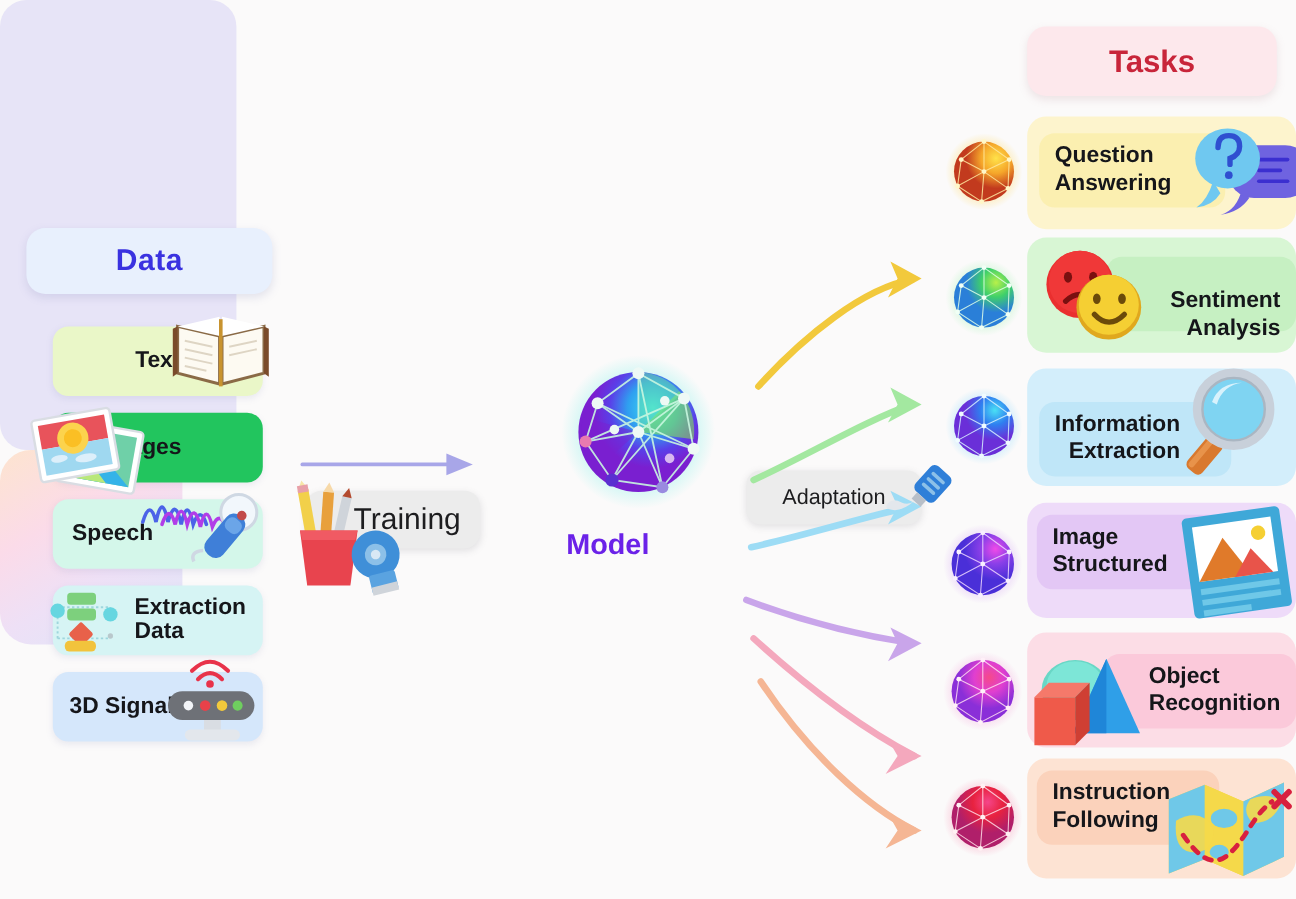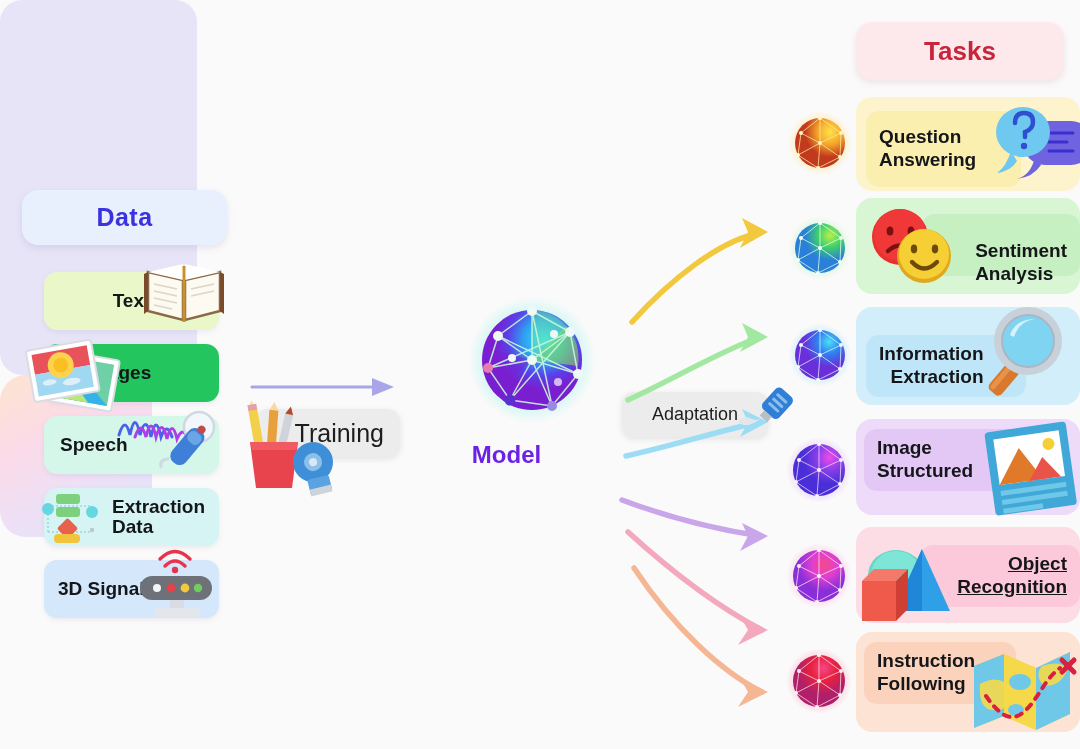--- a/index.html
+++ b/index.html
@@ -306,21 +306,21 @@
       <path d="M130 578 L158 592 L128 607 L138 592 Z" fill="#f5b694"></path>
     </g>
   </svg>
 
   <div class="pill" id="tasks-header">
     <span class="t">Tasks</span>
   </div>
 
   <div class="task-row" style="top:95px;height:100px;">
     <div class="task-card" style="left:86px;top:2px;width:224px;height:94px;background:#fdf4cd;"></div>
-    <div class="task-chip" style="left:96px;top:16px;width:155px;height:76px;background:#fbefb0;">
+    <div class="task-chip" style="left:96px;top:16px;width:155px;height:62px;background:#fbefb0;">
       <span class="t">
         <span>Question</span><br>
         <span>Answering</span>
       </span>
     </div>
     <svg class="sphere-wrap" style="left:18px;top:16px;" width="64" height="64" viewBox="0 0 64 64">
       <defs>
           <radialGradient id="s1" cx="70%" cy="28%">
         <stop offset="0%" stop-color="#ffe24a"></stop>
             <stop offset="50%" stop-color="#f5a62a"></stop>
@@ -358,21 +358,21 @@
       <path d="M18 50 q-5 16 -14 22 q14 -2 20 -12 Z" fill="#6fc8f0"></path>
       <ellipse cx="30" cy="31" rx="27" ry="25" fill="#6fc8f0"></ellipse>
       <path d="M22 22 q0 -10 9 -10 q9 0 9 9 q0 7 -8 10 v5" fill="none" stroke="#2f4fd0" stroke-width="4.5" stroke-linecap="round"></path>
       <circle cx="31" cy="45" r="3.2" fill="#2f4fd0"></circle>
     </svg>
   </div>
 
   <div class="task-row" style="top:198px;height:104px;">
     <div class="task-card" style="left:86px;top:0px;width:224px;height:96px;background:#d8f6d4;"></div>
     <div class="task-chip" style="left:152px;top:16px;width:158px;height:62px;background:#c6f0c2;justify-content:flex-end;">
-      <span class="t" style="margin-top:36px;">
+      <span class="t" style="text-align:right;margin-top:36px;">
         <span>Sentiment</span><br>
         <span>Analysis</span>
       </span>
     </div>
     <svg class="sphere-wrap" style="left:18px;top:18px;" width="64" height="64" viewBox="0 0 64 64">
       <defs>
           <radialGradient id="s2" cx="70%" cy="25%">
         <stop offset="0%" stop-color="#b8f04a"></stop>
             <stop offset="48%" stop-color="#3fd06a"></stop>
         <stop offset="100%" stop-color="#2a7fd8"></stop>
@@ -509,21 +509,21 @@
             <rect x="22" y="75" width="66" height="5"></rect>
           <rect x="22" y="84" width="40" height="5"></rect>
           </g>
       </g>
     </svg>
   </div>
 
   <div class="task-row" style="top:527px;height:104px;">
     <div class="task-card" style="left:86px;top:0px;width:224px;height:96px;background:#fcdde6;"></div>
     <div class="task-chip" style="left:150px;top:18px;width:160px;height:62px;background:#fbc9da;justify-content:flex-end;">
-      <span class="t" style="text-align:right;text-decoration:underline;">
+      <span class="t" style="">
         <span>Object</span><br>
         <span>Recognition</span>
       </span>
     </div>
     <svg class="sphere-wrap" style="left:16px;top:16px;" width="66" height="66" viewBox="0 0 66 66">
       <defs>
           <radialGradient id="s5" cx="60%" cy="28%">
         <stop offset="0%" stop-color="#f54a8a"></stop>
             <stop offset="48%" stop-color="#e03fd0"></stop>
         <stop offset="100%" stop-color="#8a2fd8"></stop>

